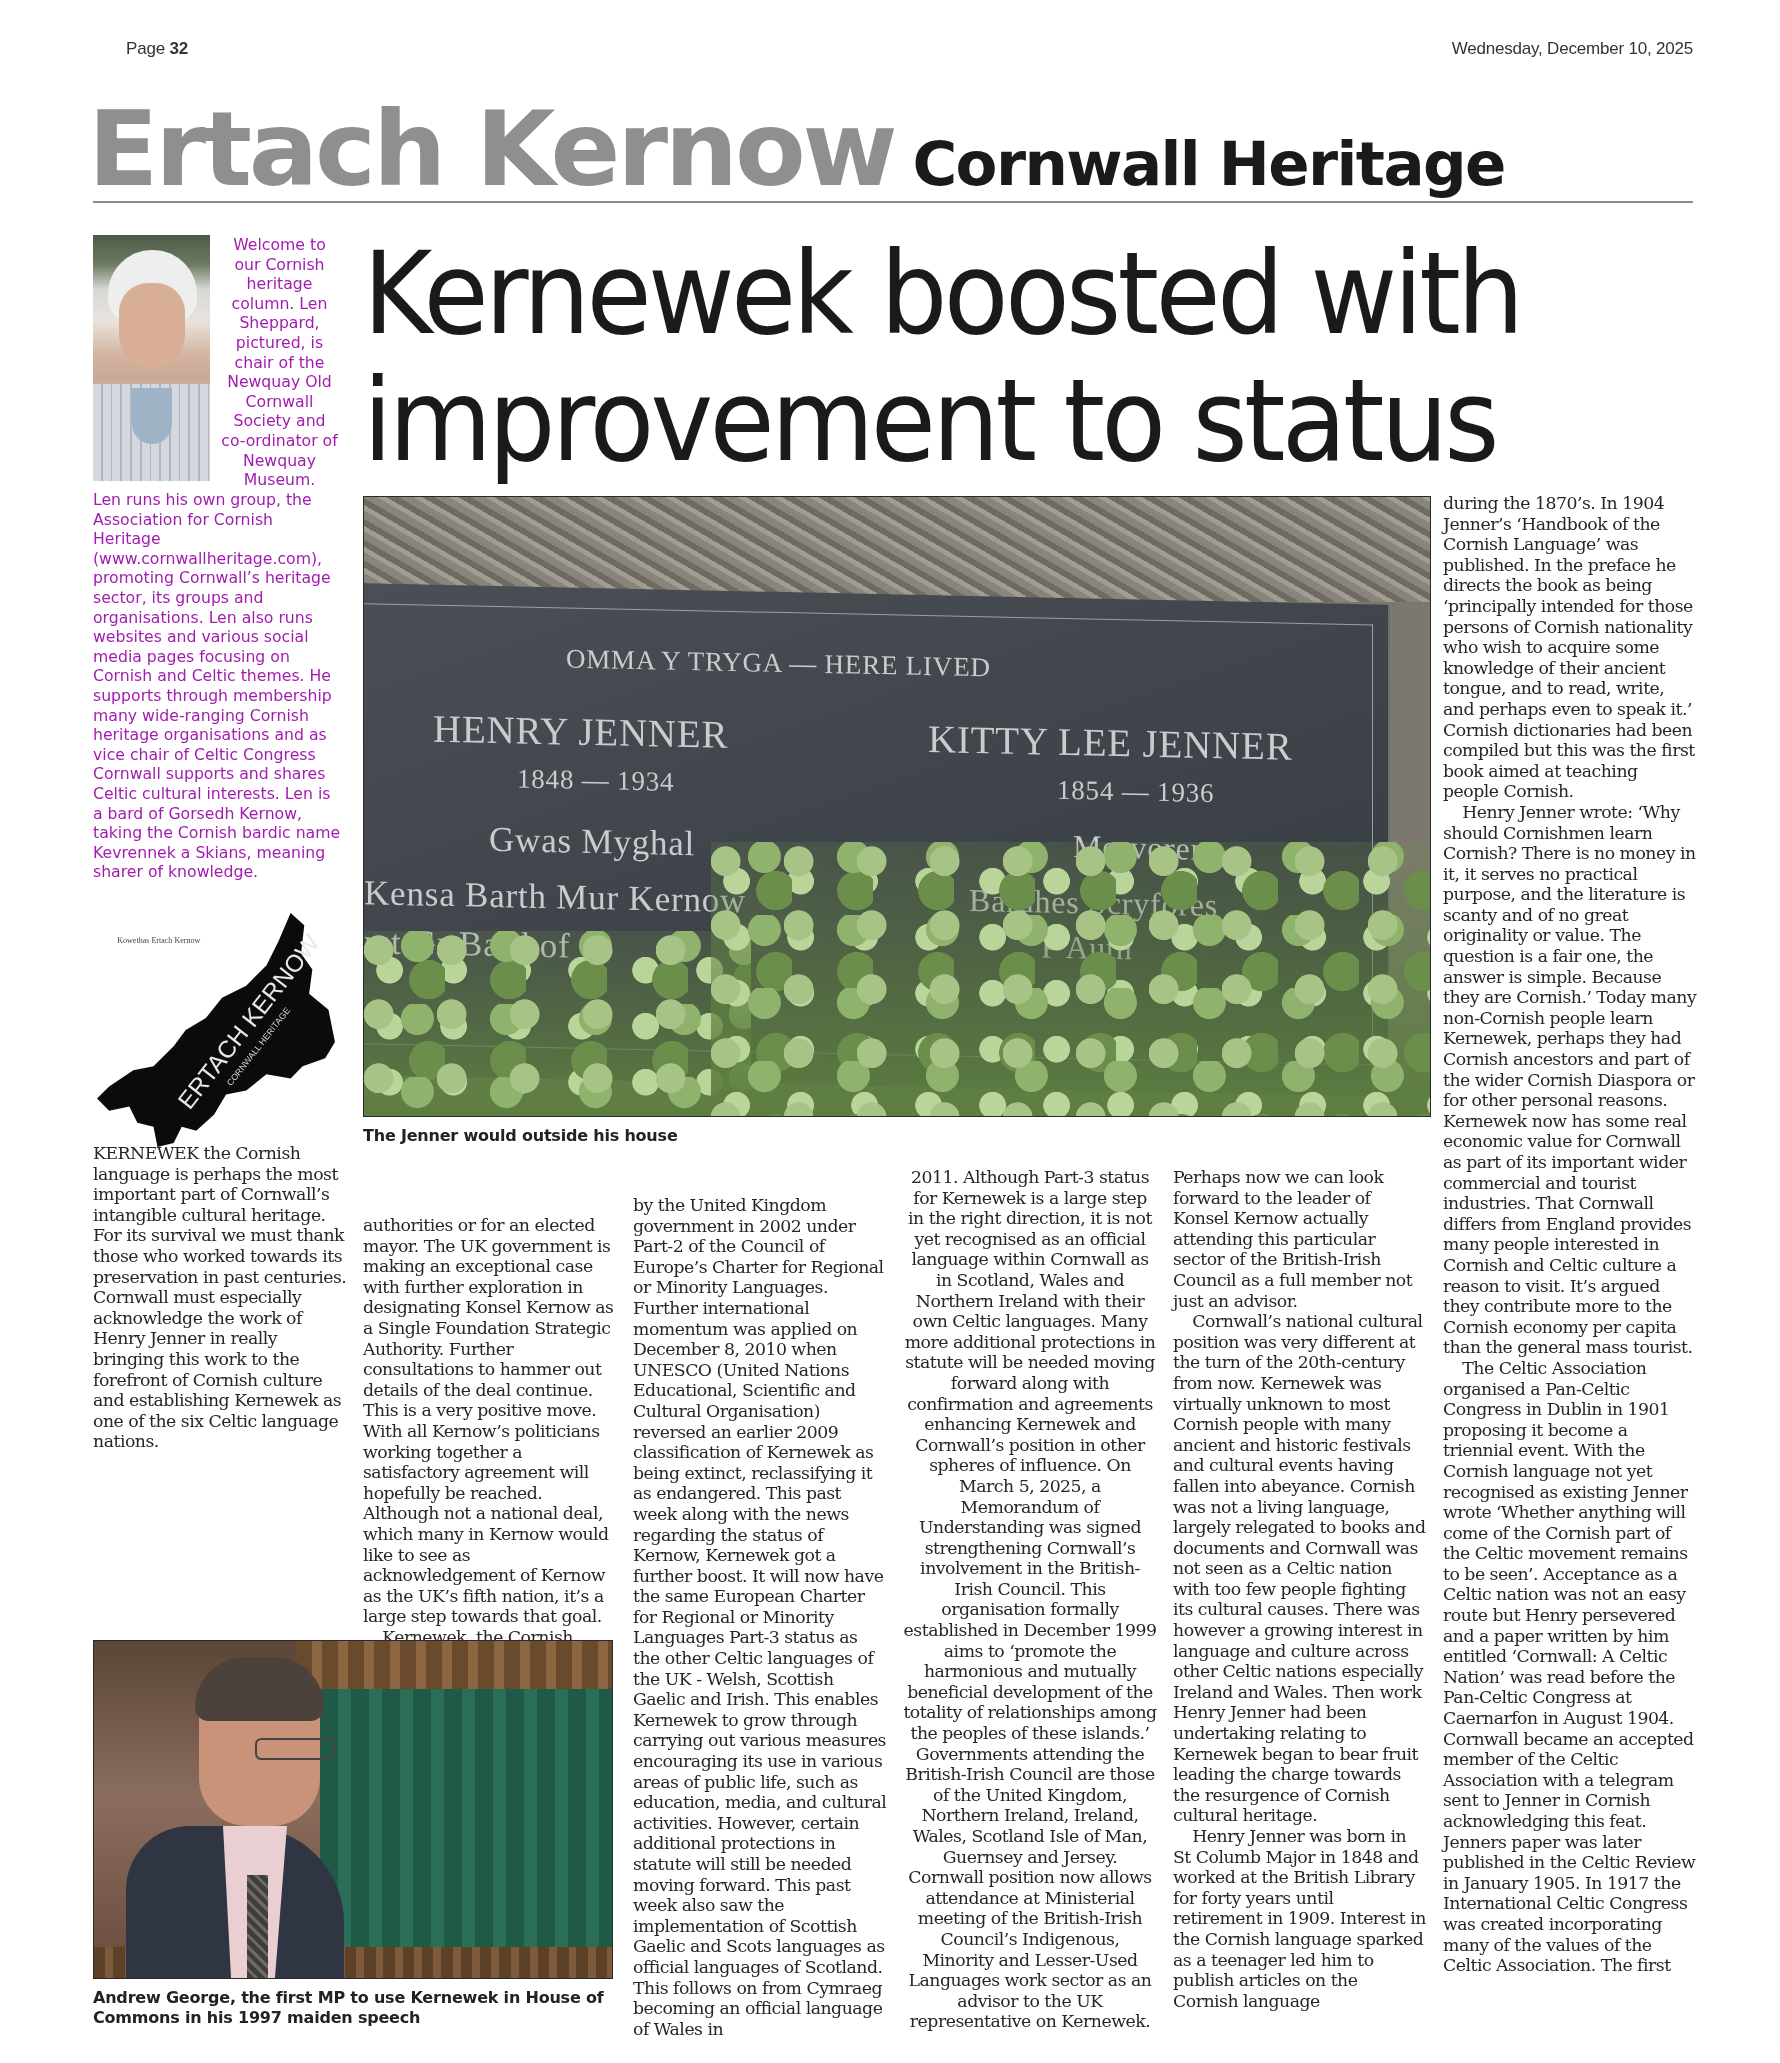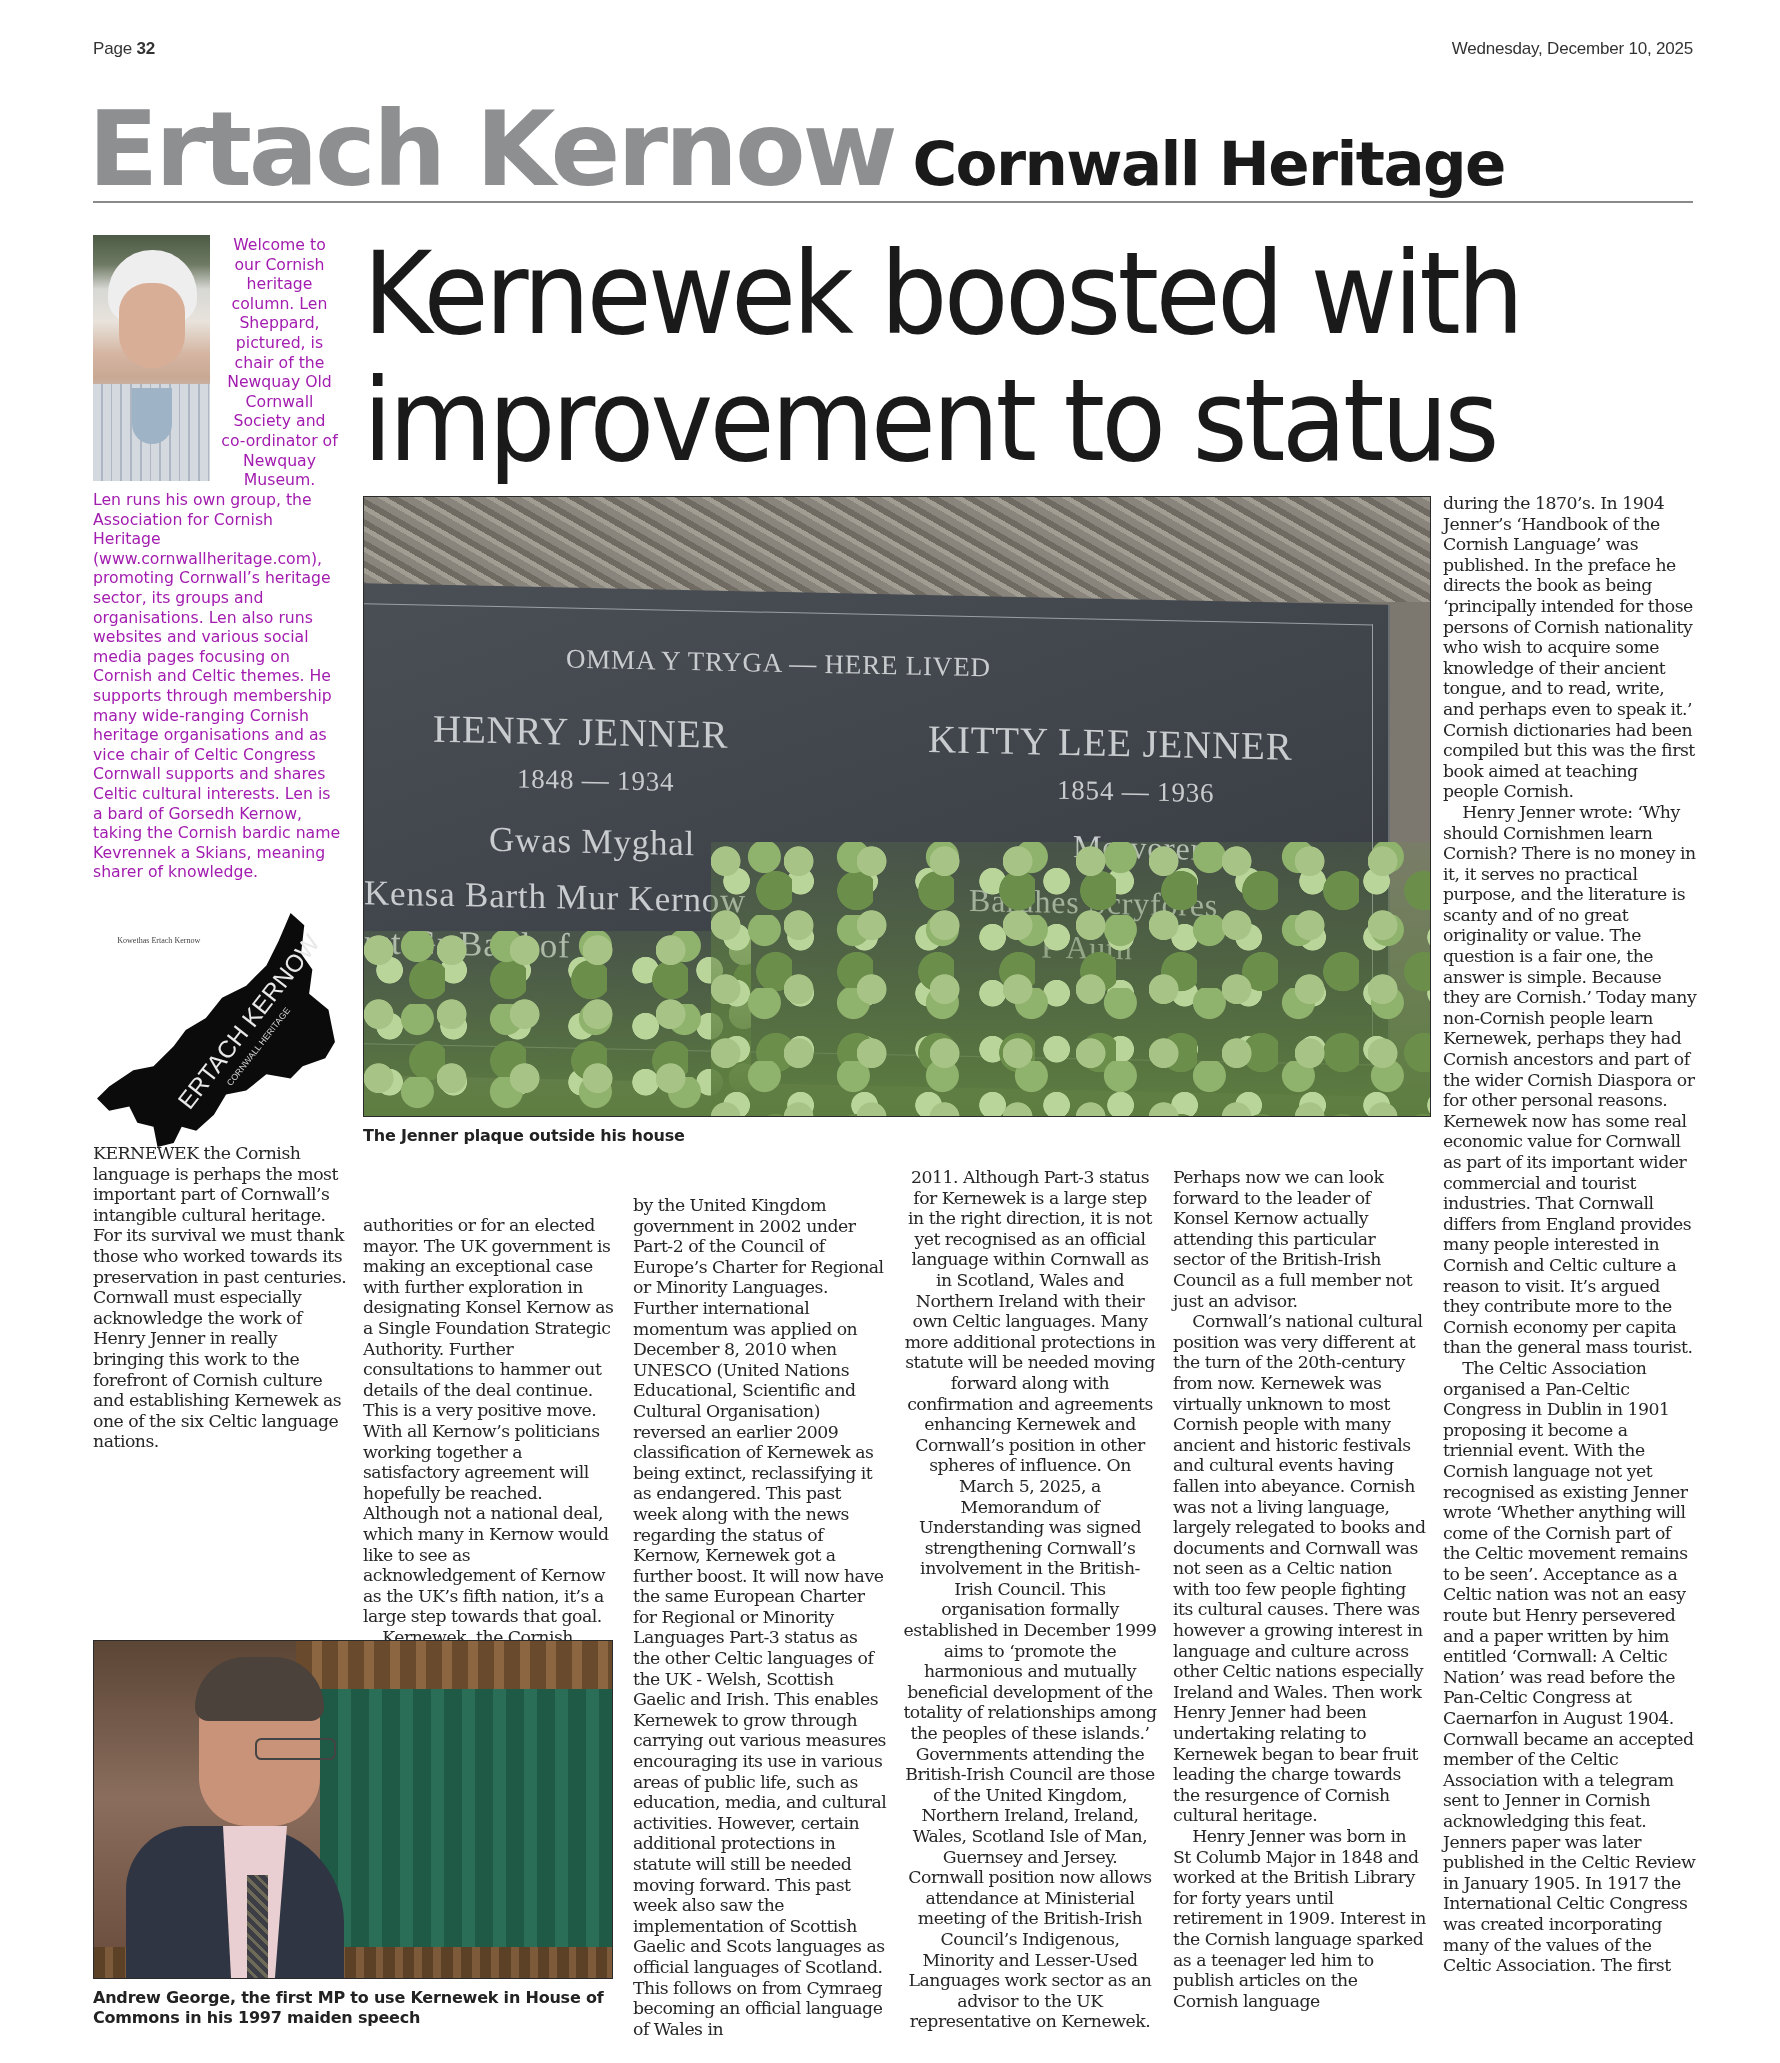--- a/index.html
+++ b/index.html
@@ -1,18 +1,18 @@
 <!DOCTYPE html>
 <html style="font-size:13px"><head>
 <meta charset="utf-8">
 <style>
   html, body { margin: 0; padding: 0; background: #ffffff; }
   body { width: 1781px; height: 2064px; position: relative; overflow: hidden; color: #1e1e1e; }
   .abs { position: absolute; }
-  .folio { font-family: "Liberation Sans", sans-serif; font-size: 17px; color: #333; top: 39px; letter-spacing: -0.2px; }
+  .folio { font-family: "Liberation Sans", sans-serif; font-size: 17px; color: #333; top: 39px; letter-spacing: -0.2px; margin-left: 33px; }
   .folio b { font-weight: bold; }
   .masthead { left: 88px; top: 89px; white-space: nowrap; }
   .mh-grey { font-family: "DejaVu Sans", sans-serif; font-weight: bold; font-size: 103px; color: #8e8f91; letter-spacing: -3.2px; vertical-align: baseline; }
   .mh-black { font-family: "DejaVu Sans", sans-serif; font-weight: bold; font-size: 61px; color: #1a1a1a; letter-spacing: -1.6px; margin-left: 18px; }
   .rule { left: 93px; top: 201px; width: 1600px; height: 1.6px; background: #8a8a8a; }
   .headline { left: 363px; top: 230px; width: 1338px; font-family: "DejaVu Sans", sans-serif; font-size: 114px; line-height: 127px; color: #1a1a1a; letter-spacing: -4px; font-weight: normal; transform: scaleX(0.93); transform-origin: left top; }
   .sans-intro { font-family: "DejaVu Sans", sans-serif; font-size: 15.7px; line-height: 19.6px; color: #a21caf; }
   .serif { font-family: "DejaVu Serif", serif; font-size: 17.3px; line-height: 20.6px; color: #262626; letter-spacing: -0.5px; }
   .serif p { margin: 0; }
   .serif p.indent { text-indent: 19.3px; }
@@ -96,21 +96,21 @@
     <div class="ins" style="left:0px; top:339px; font-size:35px;">rst Gr   Bard of C</div>
     <div class="ins" style="left:564px; top:121px; font-size:39px;">KITTY LEE JENNER</div>
     <div class="ins" style="left:693px; top:177px; font-size:27px;">1854 — 1936</div>
     <div class="ins" style="left:709px; top:230px; font-size:32px;">Morvoren</div>
     <div class="ins" style="left:605px; top:286px; font-size:32px;">Bardhes    Scryfores</div>
     <div class="ins" style="left:677px; top:331px; font-size:32px;">P      Auth</div>
   </div>
   <div class="bush" style="left:0; width:387px; height:185px;"></div>
   <div class="bush" style="left:347px; width:721px; height:274px;"></div>
 </div>
-<div class="abs caption" style="left:363px; top:1126px; width:1068px;">The Jenner plaque outside his house</div>
+<div class="abs caption" style="left:363px; top:1126px; width:1068px;">The Jenner would outside his house</div>
 
 <div class="abs serif" style="left:93px; top:1143px; width:254px;">
   <p>KERNEWEK the Cornish language is perhaps the most important part of Cornwall’s intangible cultural heritage. For its survival we must thank those who worked towards its preservation in past centuries. Cornwall must especially acknowledge the work of Henry Jenner in really bringing this work to the forefront of Cornish culture and establishing Kernewek as one of the six Celtic language nations.</p>
 </div>
 
 <div class="abs serif" style="left:363px; top:1215px; width:254px;">
   <p>authorities or for an elected mayor. The UK government is making an exceptional case with further exploration in designating Konsel Kernow as a Single Foundation Strategic Authority. Further consultations to hammer out details of the deal continue. This is a very positive move. With all Kernow’s politicians working together a satisfactory agreement will hopefully be reached. Although not a national deal, which many in Kernow would like to see as acknowledgement of Kernow as the UK’s fifth nation, it’s a large step towards that goal.</p>
   <p class="indent">Kernewek, the Cornish language, was recognised</p>
 </div>
 

